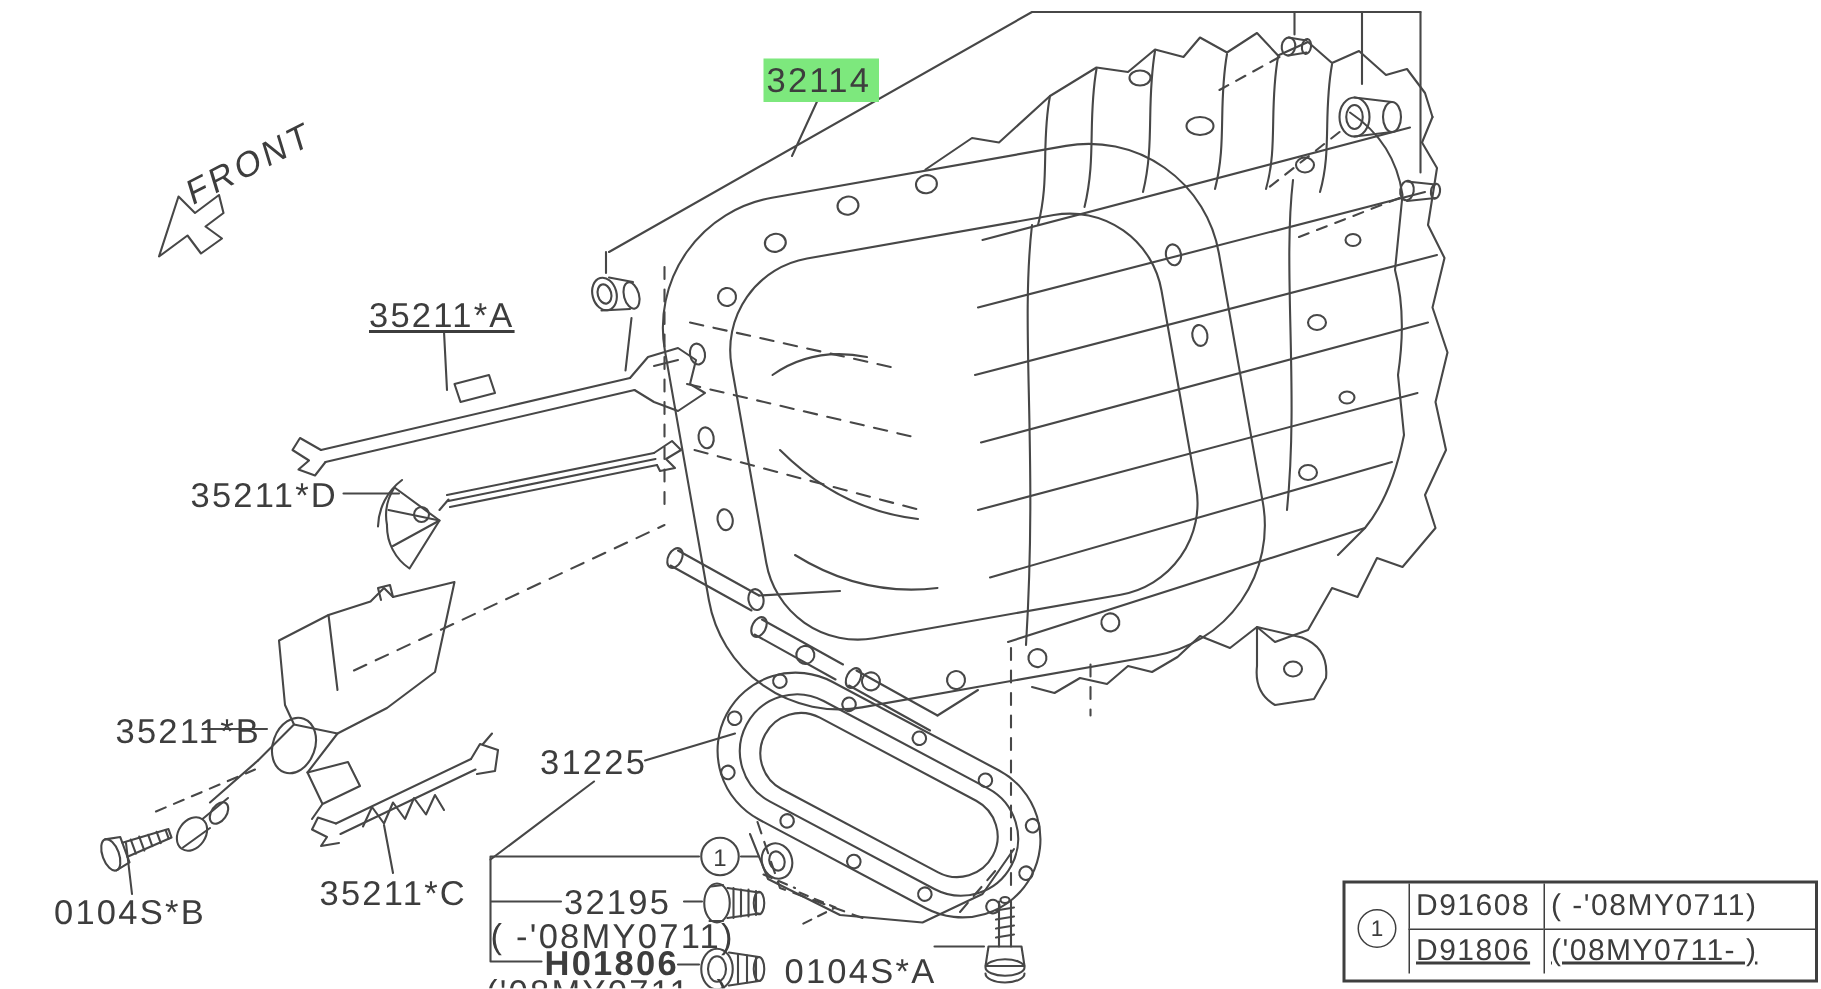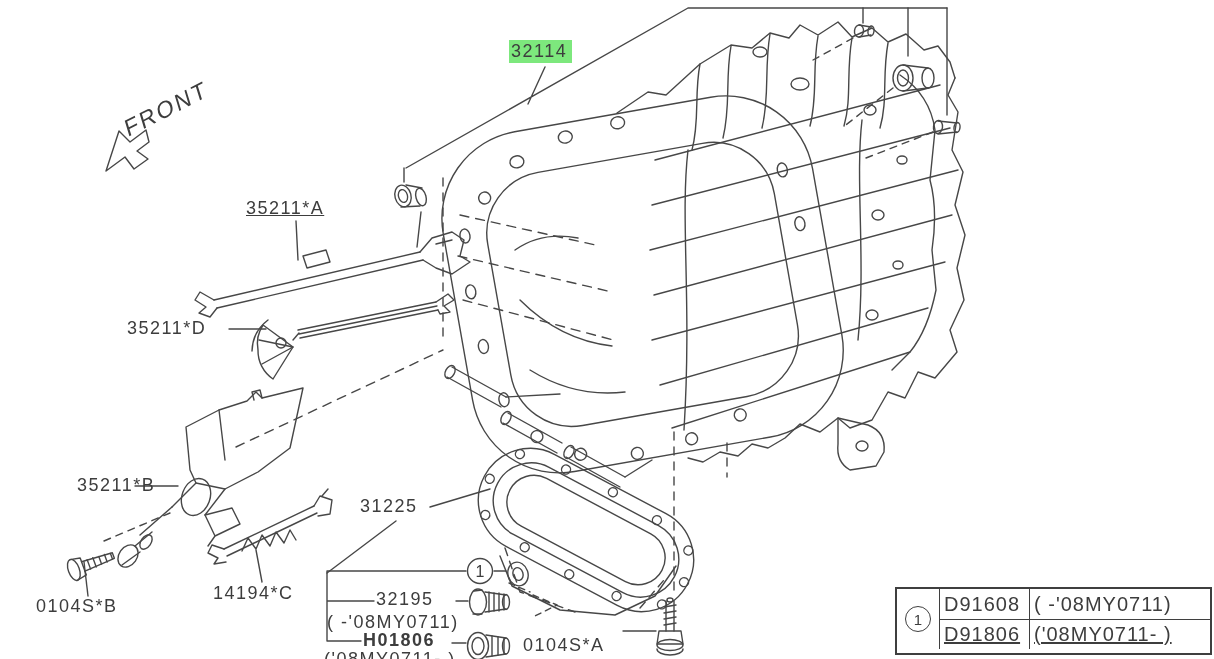--- a/index.html
+++ b/index.html
@@ -1,19 +1,19 @@
 <!DOCTYPE html>
 <html><head>
 <meta charset="utf-8">
 <style>
   html,body{margin:0;padding:0;background:#ffffff;}
   #stage{position:relative;width:1214px;height:659px;overflow:hidden;background:#fff;
          font-family:"Liberation Sans",sans-serif;}
   svg{position:absolute;left:0;top:0;}
-  .plbl{position:absolute;font-size:18px;letter-spacing:1.5px;color:#3d3d3d;
+  .plbl{position:absolute;font-size:23px;letter-spacing:1.5px;color:#3d3d3d;
         white-space:nowrap;line-height:1;}
   .hl{background:#7de87d;padding:1px 5px 2px 2px;}
   .front{font-size:23px;letter-spacing:2.5px;transform:rotate(-27deg) skewX(-10deg);
          transform-origin:left bottom;}
   
   #legend{position:absolute;left:895px;top:587px;width:313px;height:64px;
           border:2px solid #3f3f3f;display:grid;
           grid-template-columns:42px 90px 181px;grid-template-rows:30px 30px;
           color:#3d3d3d;font-size:20px;letter-spacing:1px;}
   #legend .cell{border-left:1.5px solid #3f3f3f;display:flex;align-items:center;
@@ -259,21 +259,21 @@
 <div class="plbl front" style="left:129px;top:118px;">FRONT</div>
 
 <div class="plbl" style="left:509px;top:42px;"><span class="hl">32114</span></div>
 
 <div class="plbl" style="left:246px;top:199px;text-decoration:underline;">35211*A</div>
 
 <div class="plbl" style="left:127px;top:319px;">35211*D</div>
 
 <div class="plbl" style="left:33px;top:476px;margin-left:44px;">35211*B</div>
 
-<div class="plbl" style="left:213px;top:584px;">14194*C</div>
+<div class="plbl" style="left:213px;top:584px;">35211*C</div>
 
 <div class="plbl" style="left:36px;top:597px;">0104S*B</div>
 
 <div class="plbl" style="left:360px;top:497px;">31225</div>
 
 <div class="plbl" style="left:376px;top:590px;">32195</div>
 
 <div class="plbl" style="left:327px;top:613px;">( -'08MY0711)</div>
 
 <div class="plbl" style="left:363px;top:631px;font-weight:bold;">H01806</div>

